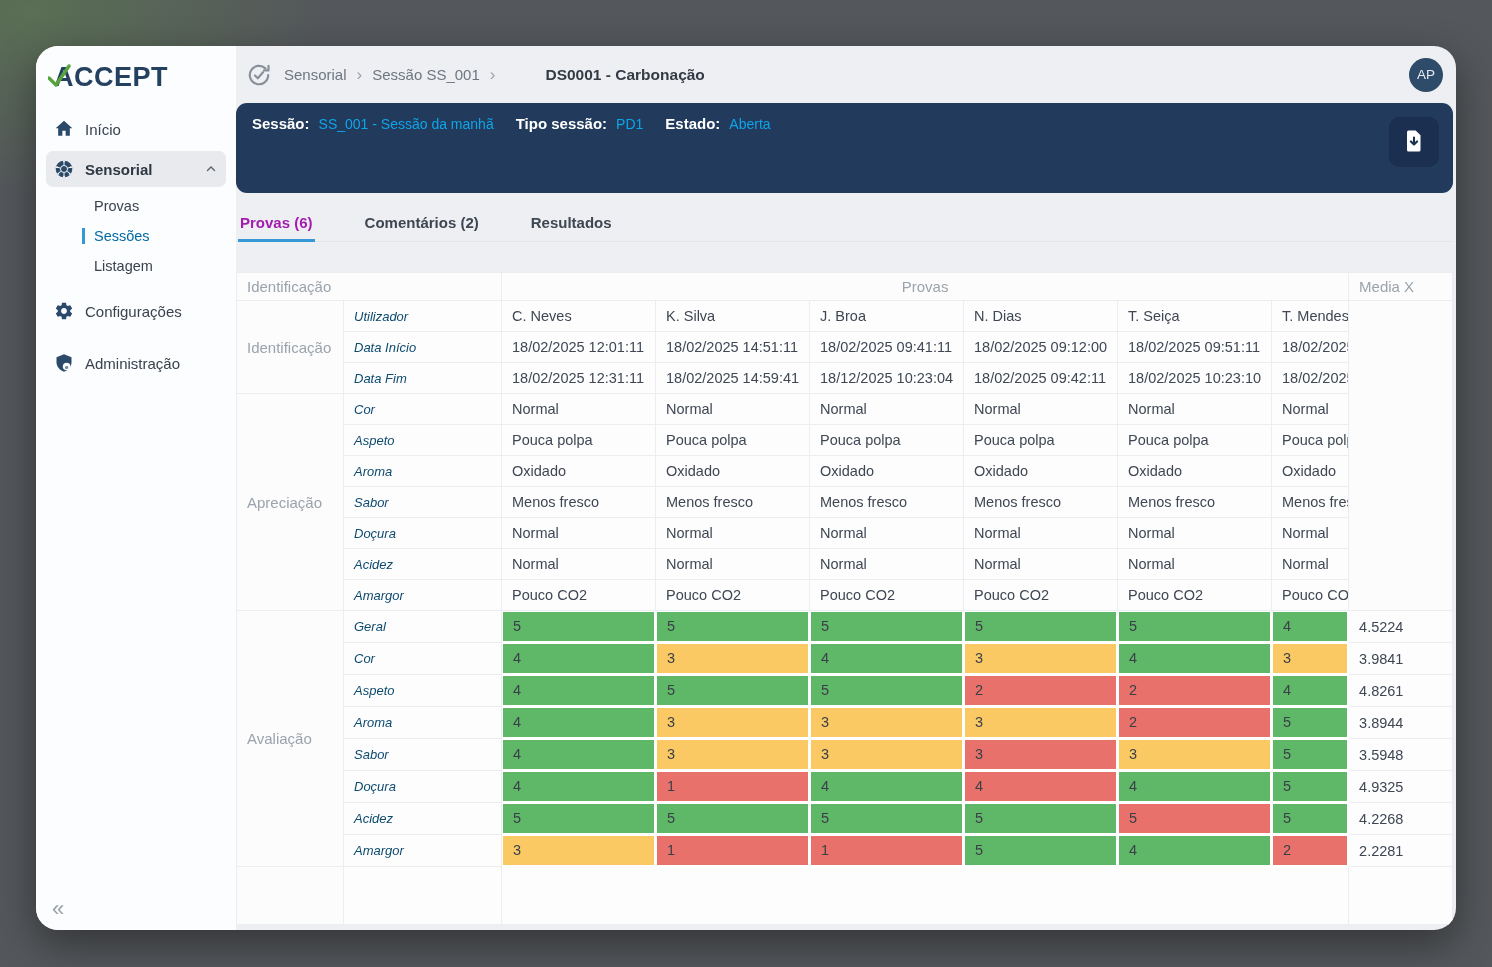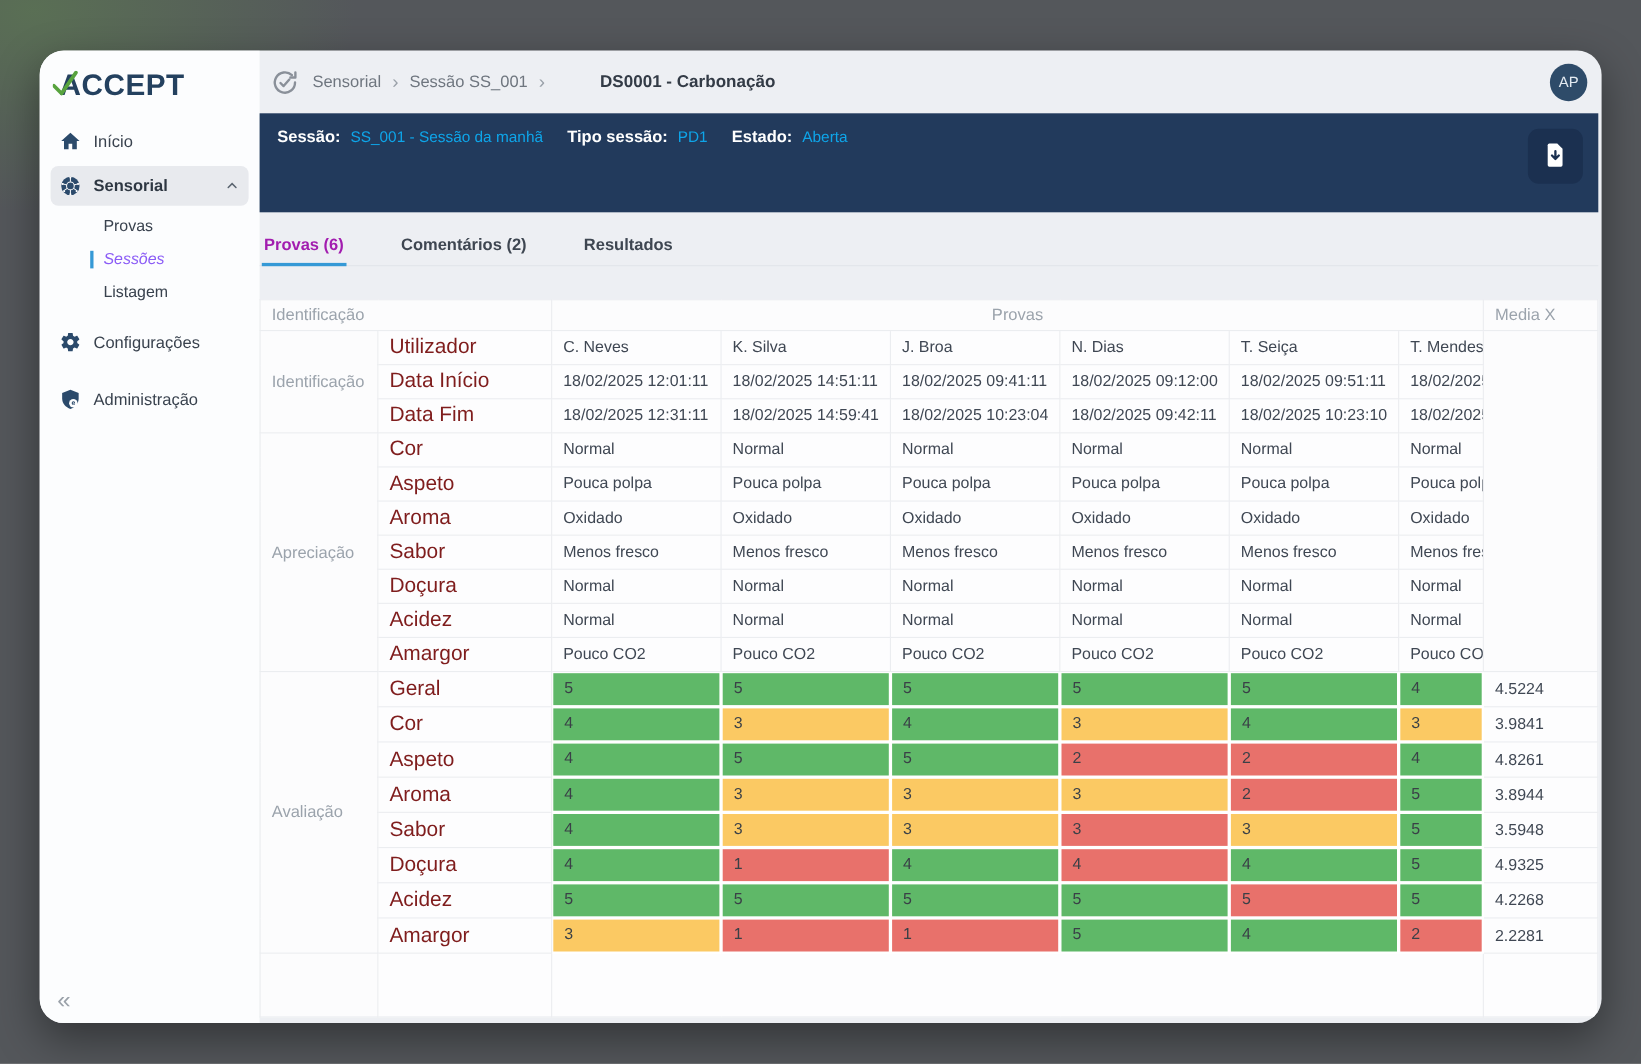--- a/index.html
+++ b/index.html
@@ -25,56 +25,56 @@
   .nav{margin-top:8px;}
   .nav-item{display:flex;align-items:center;gap:11px;height:36px;margin:4px 10px;
     padding:0 8px;border-radius:7px;font-size:15px;color:#39424e;cursor:pointer;}
   .nav-item.active{background:#e8eaee;font-weight:700;color:#2e3742;}
   .nav-icon{width:20px;height:20px;display:inline-flex;flex:none;}
   .nav-icon svg{width:20px;height:20px;}
   .chev{margin-left:auto;display:inline-flex;}
   .sub-item{height:30px;display:flex;align-items:center;margin:0 10px 0 46px;
     font-size:14.5px;color:#39424e;cursor:pointer;}
   .sub-label{border-left:3px solid transparent;padding-left:9px;}
-  .sub-item.active{color:#8b5cf6;font-style:italic;}
+  .sub-item.active{color:#0369a1;}
   .sub-item.active .sub-label{border-left-color:#3599d6;}
   .gap{height:8px;}
   .collapse-btn{position:absolute;left:16px;bottom:10px;font-size:22px;color:#9aa1a9;
     cursor:pointer;line-height:1;}
   
   .main{flex:1;position:relative;padding:0 4px 0 0;box-sizing:border-box;}
   .topbar{height:57px;display:flex;align-items:center;padding:0 10px 0 10px;}
   .bc-icon{display:inline-flex;margin-right:12px;}
   .bc-item{font-size:15px;color:#6f767f;cursor:pointer;}
   .bc-sep{font-size:17px;color:#9aa1a9;margin:0 10px;}
   .bc-current{font-size:15.5px;color:#333b46;font-weight:700;padding-left:40px;}
   .avatar{margin-left:auto;width:34px;height:34px;border-radius:50%;background:#2e4b69;
     color:#e3eaf1;font-size:13.5px;display:flex;align-items:center;justify-content:center;
     cursor:pointer;text-align:right;}
-  .info-panel{height:90px;border-radius:0;background:#223a5c;box-sizing:border-box;
+  .info-panel{height:90px;border-radius:11px;background:#223a5c;box-sizing:border-box;
     padding:9px 16px;position:relative;color:#fff;}
   .panel-line{display:flex;align-items:baseline;line-height:24.5px;white-space:nowrap;}
   .p-label{font-weight:700;font-size:15px;color:#ffffff;margin-right:9px;}
   .p-value{font-size:14px;color:#0ea5e9;margin-right:22px;}
   .export-btn{position:absolute;right:14px;top:14px;width:50px;height:50px;border:none;
     background:#1b3050;border-radius:10px;display:flex;align-items:center;
     justify-content:center;cursor:pointer;}
   .tabs{margin-top:13px;display:flex;gap:48px;border-bottom:1px solid #e2e5ea;padding:0 2px;}
   .tab{padding:8px 2px 8px;font-size:15px;font-weight:600;color:#3e4651;cursor:pointer;
     border-bottom:3px solid transparent;margin-bottom:-1px;}
   .tab.active{color:#a21caf;border-bottom-color:#3599d6;}
   
   .table-card{margin-top:30px;}
   table{border-collapse:collapse;table-layout:fixed;width:1216px;background:#fdfdfe;}
   td{border:1px solid #ebedf0;padding:0 0 0 10px;height:31px;box-sizing:border-box;
     white-space:nowrap;overflow:hidden;}
   .head-row td{height:28px;color:#9ba3ac;font-size:15px;background:#fcfcfd;}
   .th-center{text-align:center;padding-left:0;}
   .group-cell{color:#9ba3ac;font-size:15px;vertical-align:middle;background:#fcfcfd;}
-  .label-cell{color:#7f1d1d;font-size:19px;}
+  .label-cell{color:#0c4a6e;font-size:13px;font-style:italic;}
   .value-cell{color:#3f4753;font-size:14.5px;}
   .media-cell{color:#3f4753;font-size:14.5px;}
   .media-tall{background:#fcfcfd;}
   td.score{padding:1px;border-color:#ffffff;background:#ffffff;}
   .pill{height:29px;line-height:29px;padding-left:10px;font-size:14.5px;color:#3a4047;
     overflow:hidden;white-space:nowrap;}
   .filler-row td{height:58px;}
 </style>
 </head>
 <body>
@@ -239,21 +239,21 @@
                 <td class="value-cell">18/02/2025 14:51:11</td>
                 <td class="value-cell">18/02/2025 09:41:11</td>
                 <td class="value-cell">18/02/2025 09:12:00</td>
                 <td class="value-cell">18/02/2025 09:51:11</td>
                 <td class="value-cell">18/02/2025</td>
               </tr>
               <tr>
                 <td class="label-cell">Data Fim</td>
                 <td class="value-cell">18/02/2025 12:31:11</td>
                 <td class="value-cell">18/02/2025 14:59:41</td>
-                <td class="value-cell">18/02/2025 10:23:04</td>
+                <td class="value-cell">18/12/2025 10:23:04</td>
                 <td class="value-cell">18/02/2025 09:42:11</td>
                 <td class="value-cell">18/02/2025 10:23:10</td>
                 <td class="value-cell">18/02/2025</td>
               </tr>
               <tr>
                 <td class="group-cell" rowspan="7">Apreciação</td>
                 <td class="label-cell">Cor</td>
                 <td class="value-cell">Normal</td>
                 <td class="value-cell">Normal</td>
                 <td class="value-cell">Normal</td>

